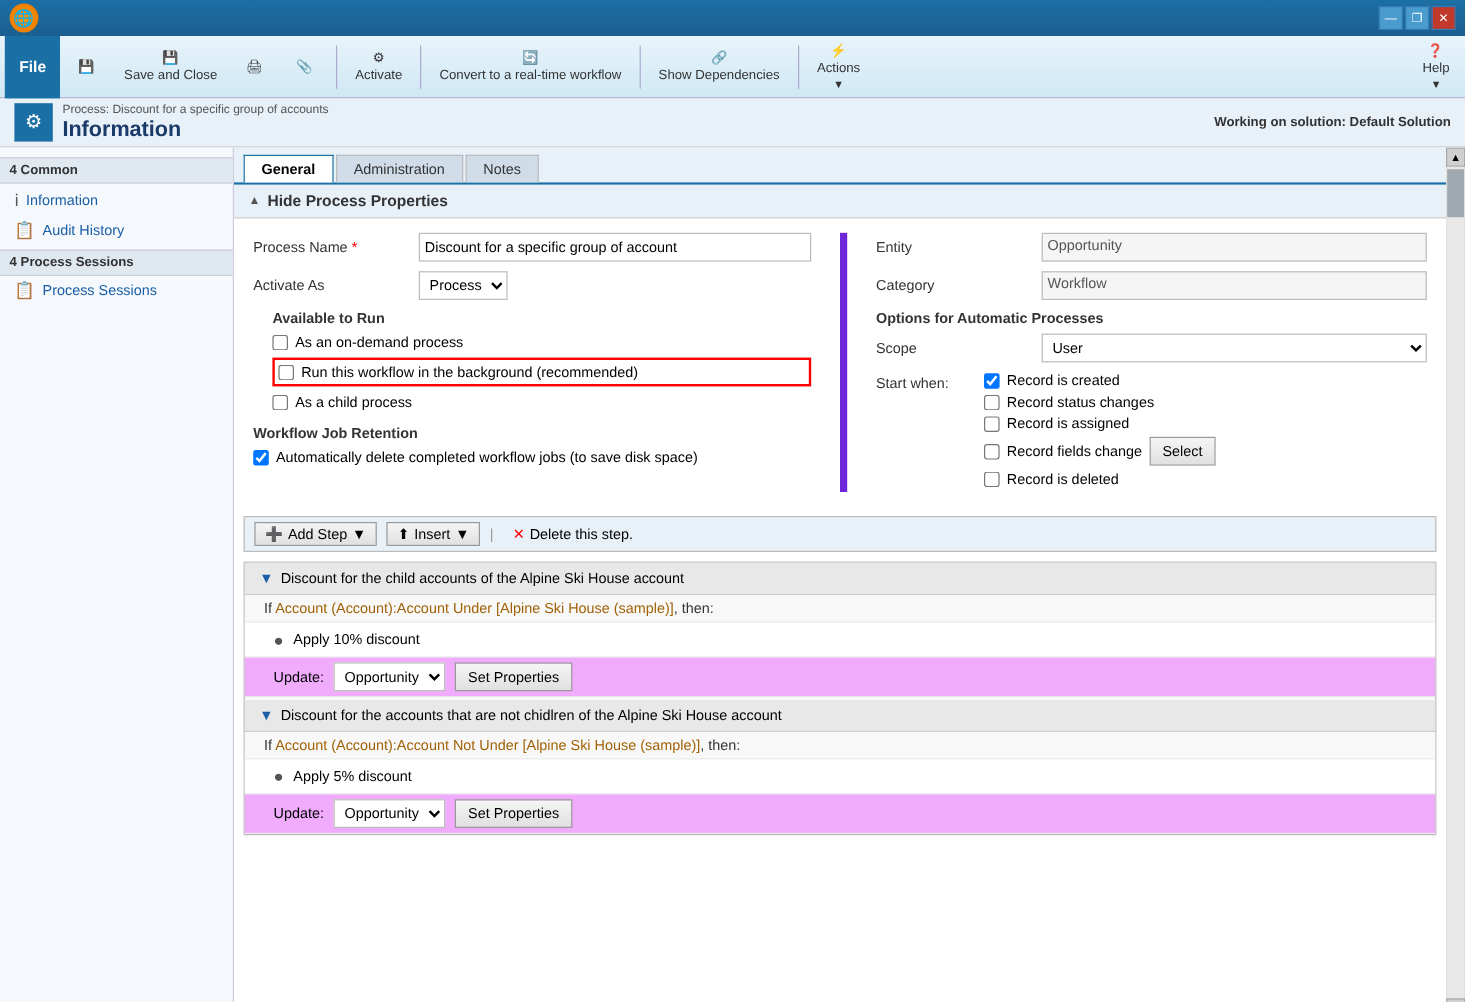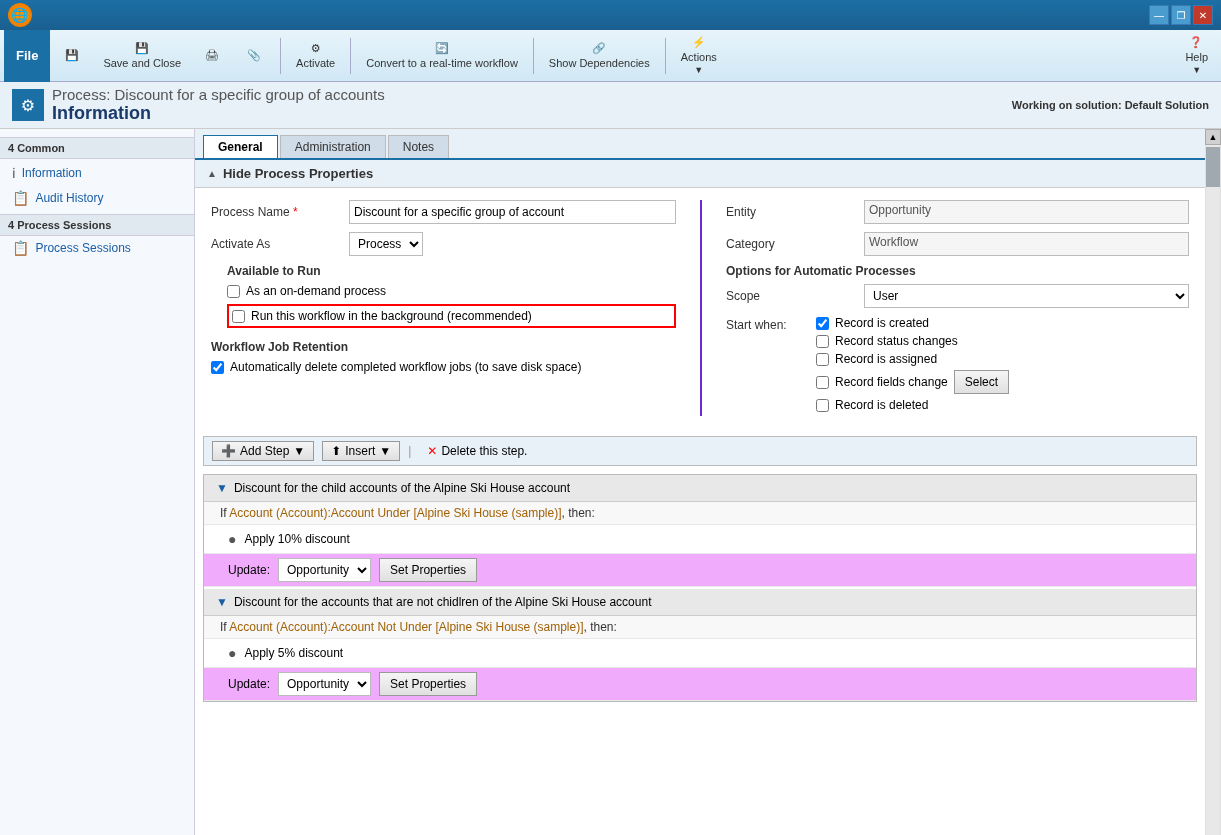--- a/index.html
+++ b/index.html
@@ -63,21 +63,21 @@
       padding: 4px 12px;
       display: flex;
       align-items: center;
       justify-content: space-between;
       border-bottom: 1px solid #ccc;
       min-height: 36px;
     }
     .page-header-left { display: flex; align-items: center; gap: 8px; }
     .page-icon { width: 32px; height: 32px; background: #1a6fa5; display: flex; align-items: center; justify-content: center; color: white; font-size: 16px; }
     .page-title-area { }
-    .page-breadcrumb { font-size: 15px; color: #555; }
+    .page-breadcrumb { font-size: 10px; color: #555; }
     .page-main-title { font-size: 18px; color: #1a3a6a; font-weight: bold; }
     .working-on { font-size: 11px; color: #333; font-weight: bold; }
 
     
     .content-area {
       display: flex;
       flex: 1;
       overflow: hidden;
     }
 
@@ -161,21 +161,21 @@
     .collapse-arrow { color: #555; font-size: 10px; cursor: pointer; }
 
     .form-grid {
       padding: 12px 16px;
       display: grid;
       grid-template-columns: 1fr 1fr;
       gap: 0;
     }
 
     .form-left { padding-right: 24px; }
-    .form-right { padding-left: 24px; border-left: 2px solid #6d28d9; }
+    .form-right { padding-left: 24px; border-left: 6px solid #6d28d9; }
 
     .form-row {
       display: flex;
       align-items: center;
       margin-bottom: 8px;
       gap: 8px;
     }
     .form-label {
       width: 130px;
       font-size: 12px;
@@ -453,20 +453,24 @@
             </div>
             <div style="margin-top:8px;margin-left:16px;">
               <div class="sub-section-header">Available to Run</div>
               <div class="checkbox-row">
                 <input type="checkbox" style="">
                 <span>As an on-demand process</span>
               </div>
               <div class="checkbox-row checkbox-highlighted">
                 <input type="checkbox" style="">
                 <span>Run this workflow in the background (recommended)</span>
+              </div>
+              <div class="checkbox-row">
+                <input type="checkbox" style="">
+                <span>As a child process</span>
               </div>
             </div>
             <div style="margin-top:12px;">
               <div class="sub-section-header">Workflow Job Retention</div>
               <div class="checkbox-row">
                 <input type="checkbox" checked="" style="">
                 <span>Automatically delete completed workflow jobs (to save disk space)</span>
               </div>
             </div>
           </div>

